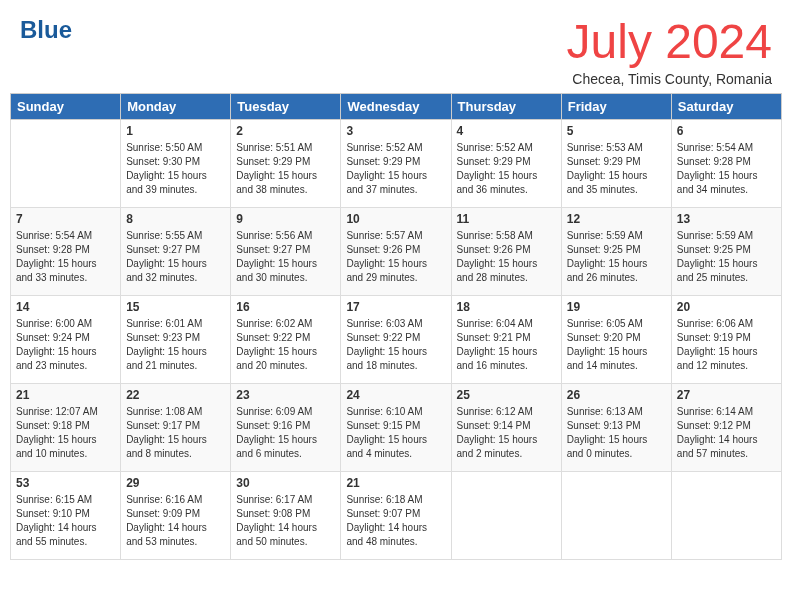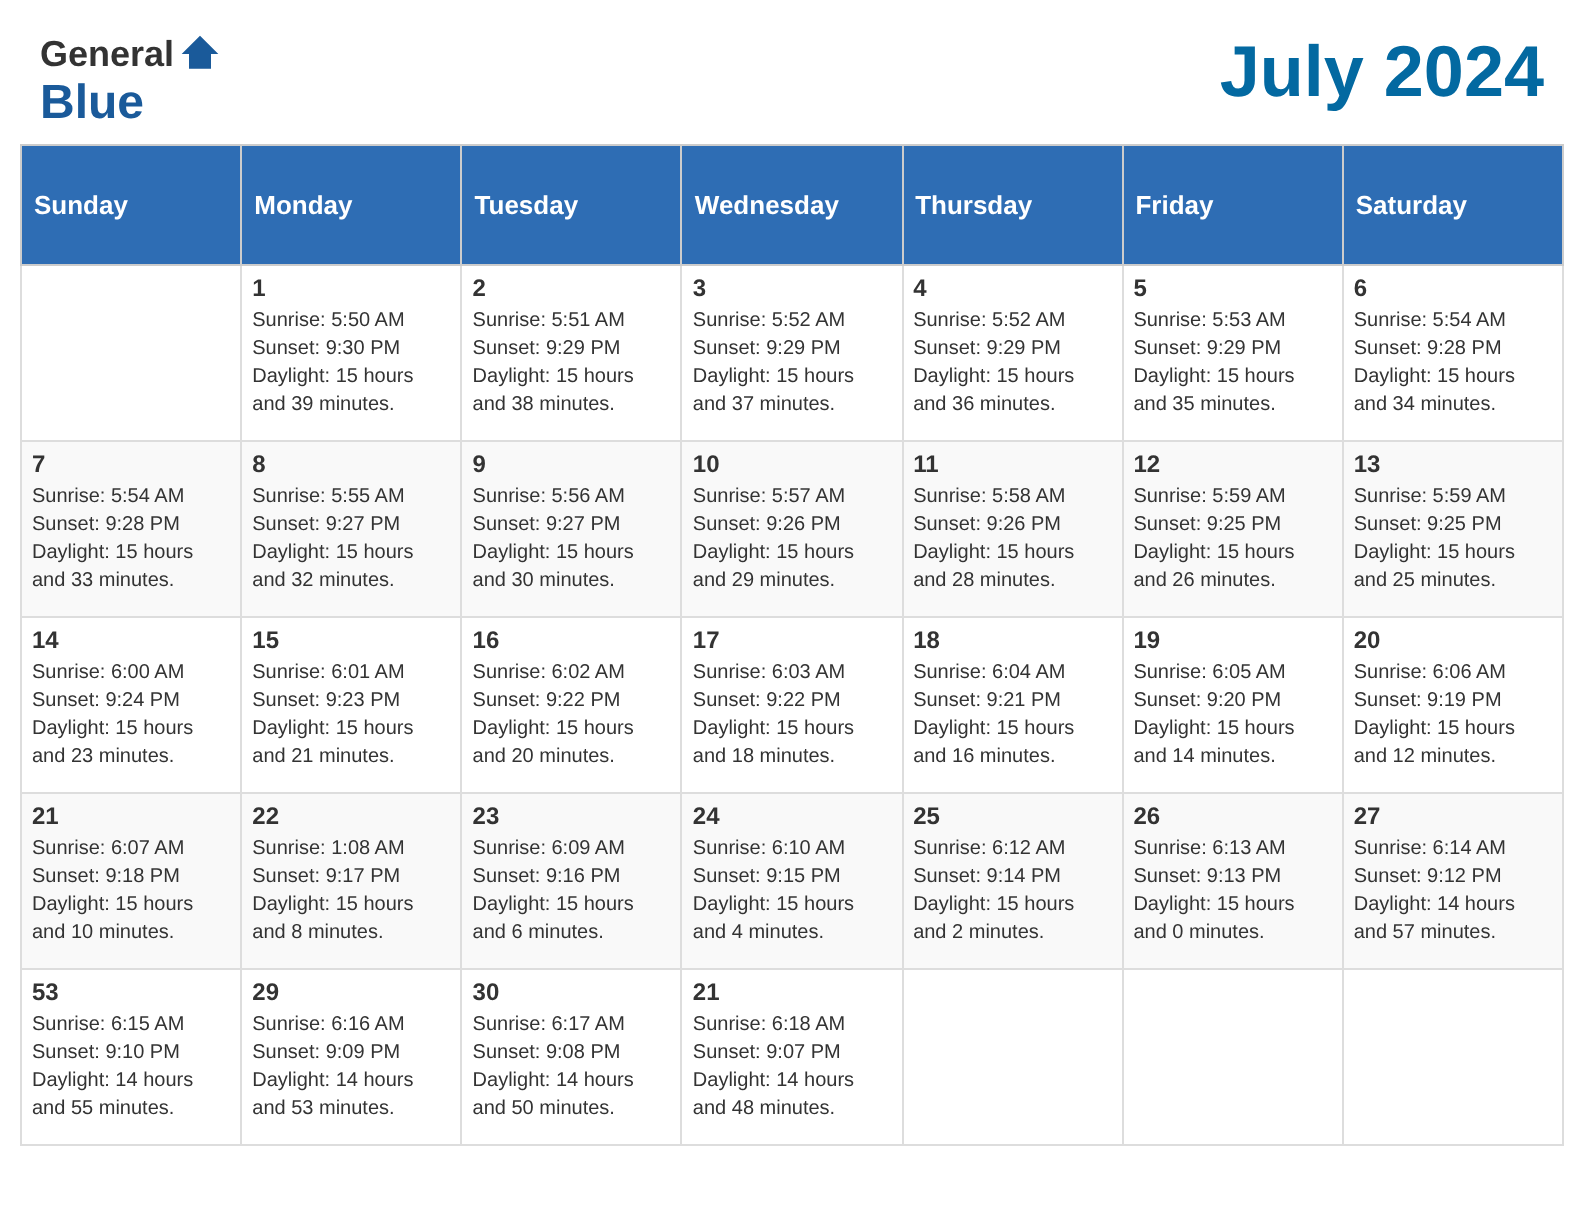--- a/index.html
+++ b/index.html
@@ -38,40 +38,40 @@
     }
     .logo-icon {
       width: 22px;
       height: 22px;
       margin-left: 2px;
     }
     .title-block {
       text-align: right;
     }
     .month-year {
-      font-size: 36px;
-      color: #0369a1;
-      font-weight: bold;
+      font-size: 48px;
+      color: #ef4444;
+      font-weight: normal;
       line-height: 1.1;
     }
     .location {
       font-size: 14px;
       color: #333;
       margin-top: 2px;
     }
     .calendar {
       width: 100%;
       border-collapse: collapse;
       margin-top: 4px;
     }
     .calendar th {
       background-color: #2e6db4;
       color: #fff;
       text-align: left;
-      padding: 22px 6px;
+      padding: 5px 6px;
       font-size: 13px;
       font-weight: bold;
       border: 1px solid #ccc;
     }
     .calendar td {
       vertical-align: top;
       padding: 4px 5px;
       border: 1px solid #ddd;
       font-size: 10.5px;
       color: #333;
@@ -100,30 +100,25 @@
     }
     
     .row-even td { background-color: #f5f5f5; }
     .row-odd td { background-color: #ffffff; }
   </style>
 </head>
 <body>
 
 <div class="header">
   <div class="logo">
-    <div class="logo-text">
-      <span class="logo-general">General</span>
-      <svg class="logo-icon" viewBox="0 0 24 24">
-        <polygon points="12,2 22,12 18,12 18,20 6,20 6,12 2,12" fill="#1a5a9a"></polygon>
-      </svg>
-    </div>
     <span class="logo-blue">Blue</span>
   </div>
   <div class="title-block">
     <div class="month-year">July 2024</div>
+    <div class="location">Checea, Timis County, Romania</div>
   </div>
 </div>
 
 <table class="calendar">
   <thead>
     <tr>
     <th>Sunday</th>
         <th>Monday</th>
         <th>Tuesday</th>
         <th>Wednesday</th>
@@ -297,21 +292,21 @@
             <div>Sunrise: 6:06 AM</div>
             <div>Sunset: 9:19 PM</div>
             <div>Daylight: 15 hours and 12 minutes.</div>
           </div>
         </td>
       </tr>
       <tr class="row-even">
         <td>
           <span class="day-number">21</span>
           <div class="cell-content">
-            <div>Sunrise: 6:07 AM</div>
+            <div>Sunrise: 12:07 AM</div>
             <div>Sunset: 9:18 PM</div>
             <div>Daylight: 15 hours and 10 minutes.</div>
           </div>
         </td>
         <td>
           <span class="day-number">22</span>
           <div class="cell-content">
             <div>Sunrise: 1:08 AM</div>
             <div>Sunset: 9:17 PM</div>
             <div>Daylight: 15 hours and 8 minutes.</div>

